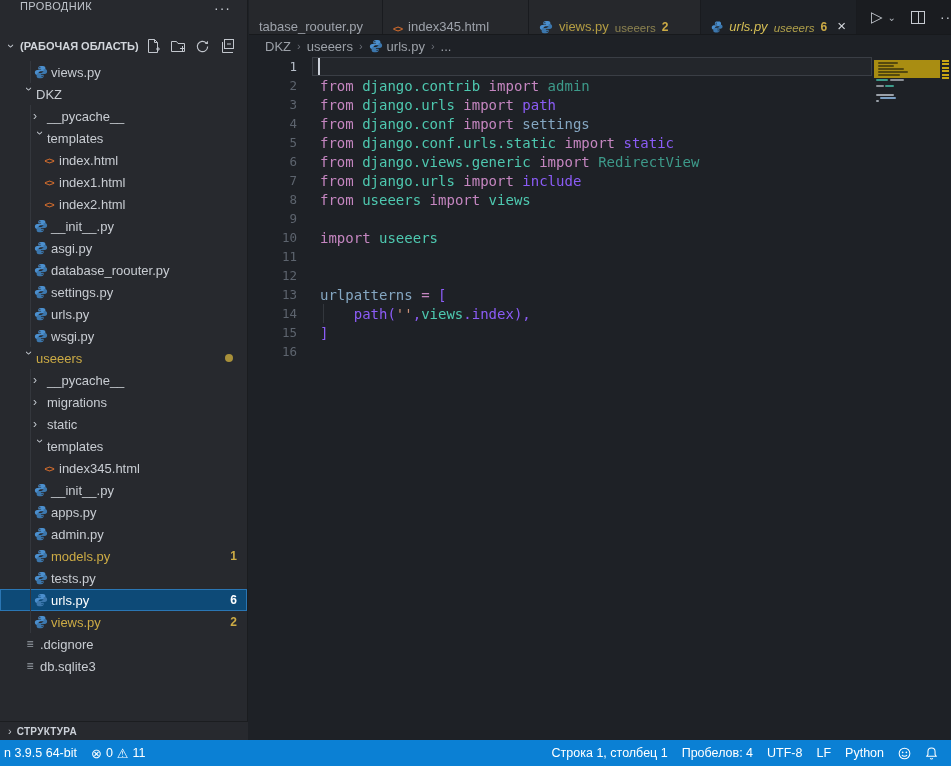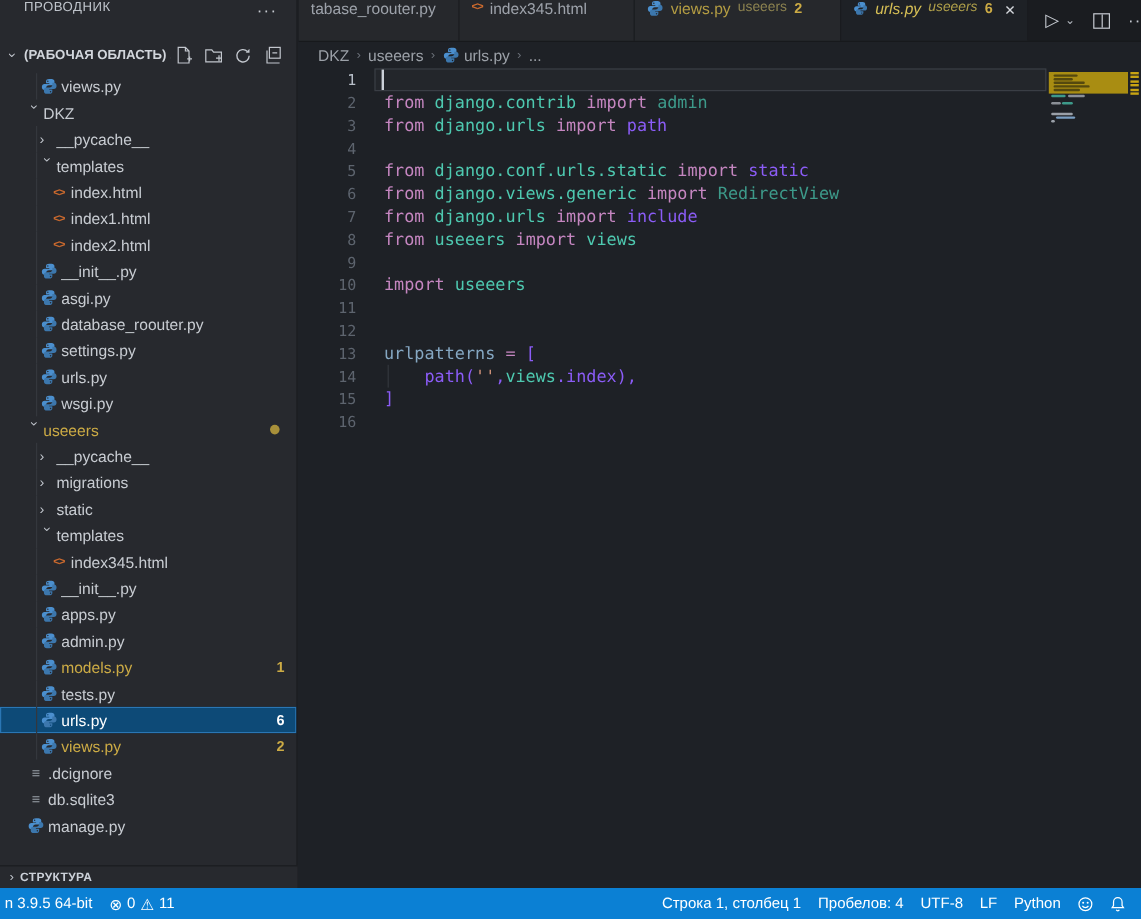--- a/index.html
+++ b/index.html
@@ -33,21 +33,21 @@
   .html-glyph{font-size:9.5px;font-weight:bold;color:#cc6a2e;letter-spacing:-1px}
   .list-glyph{font-size:12px;color:#9aa0a8}
   .rot{display:inline-block;transform:rotate(90deg)}
   .outline-bar{position:absolute;left:0;bottom:0;width:248px;height:19px;background:#27292e;border-top:1px solid #1b1d20;display:flex;align-items:center;gap:5px;padding-left:8px;cursor:pointer}
   .outline-bar .chev{font-size:11px;color:#bfc4cb}
   .outline-bar .lbl{font-weight:bold;font-size:10px;color:#ccd1d9;letter-spacing:.3px}
 
   
   .main{position:absolute;left:249px;top:0;right:0;height:740px}
   .tabbar{height:35px;background:#1a1c20;display:flex;align-items:stretch;border-bottom:1px solid #17191c}
-  .tab{display:flex;align-items:flex-start;gap:6px;padding:0 10px;background:#26282c;border-right:1px solid #191b1f;font-size:13px;color:#9da2aa;overflow:hidden;flex:0 0 auto;cursor:pointer}
+  .tab{display:flex;align-items:flex-end;gap:6px;padding:0 10px;background:#26282c;border-right:1px solid #191b1f;font-size:13px;color:#9da2aa;overflow:hidden;flex:0 0 auto;cursor:pointer}
   .tab.active{background:#1e2126}
   .tab .lbl{white-space:nowrap}
   .tab.warn .lbl{color:#b49d43}
   .tab.active.warn .lbl{color:#d6bf55}
   .tab.italic .lbl,.tab.italic .desc{font-style:italic}
   .tab .desc{font-size:11.5px;color:#8d8350;white-space:nowrap}
   .tab.active .desc{color:#b0a04a}
   .tab .cnt{font-size:12px;font-weight:bold;color:#ccab45}
   .tab .close{color:#d5d8dd;font-size:15px;margin-left:4px;cursor:pointer}
   .ed-actions{margin-left:auto;display:flex;align-items:center;gap:15px;padding:0 14px;color:#c6cad1}
@@ -334,28 +334,20 @@
           <span class="list-glyph">≡</span>
         </span>
         <span class="lbl">.dcignore</span>
       </div>
       <div class="row d0">
         <span class="ficon">
           <span class="list-glyph">≡</span>
         </span>
         <span class="lbl">db.sqlite3</span>
       </div>
-      <div class="row d0">
-        <span class="ficon">
-          <svg width="14" height="14">
-            <use href="#ic-py"></use>
-          </svg>
-        </span>
-        <span class="lbl">manage.py</span>
-      </div>
     </div>
   <div class="outline-bar">
     <span class="chev">›</span>
     <span class="lbl">СТРУКТУРА</span>
   </div>
 </div>
 
 <div class="main">
   <div class="tabbar">
     <span id="tabs" style="display:flex">
@@ -421,20 +413,21 @@
       <div class="line">
         <span class="num">2</span>
         <span class="code"><span class="tk-kw">from </span><span class="tk-mod sq">django.contrib</span><span class="tk-kw"> import </span><span class="tk-mod2">admin</span></span>
       </div>
       <div class="line">
         <span class="num">3</span>
         <span class="code"><span class="tk-kw">from </span><span class="tk-mod sq">django.urls</span><span class="tk-kw"> import </span><span class="tk-pl">path</span></span>
       </div>
       <div class="line">
         <span class="num">4</span>
+        <span class="code"><span class="tk-kw">from </span><span class="tk-mod sq">django.conf</span><span class="tk-kw"> import </span><span class="tk-var">settings</span></span>
       </div>
       <div class="line">
         <span class="num">5</span>
         <span class="code"><span class="tk-kw">from </span><span class="tk-mod sq">django.conf.urls.static</span><span class="tk-kw"> import </span><span class="tk-pl">static</span></span>
       </div>
       <div class="line">
         <span class="num">6</span>
         <span class="code"><span class="tk-kw">from </span><span class="tk-mod sq">django.views.generic</span><span class="tk-kw"> import </span><span class="tk-mod2">RedirectView</span></span>
       </div>
       <div class="line">

